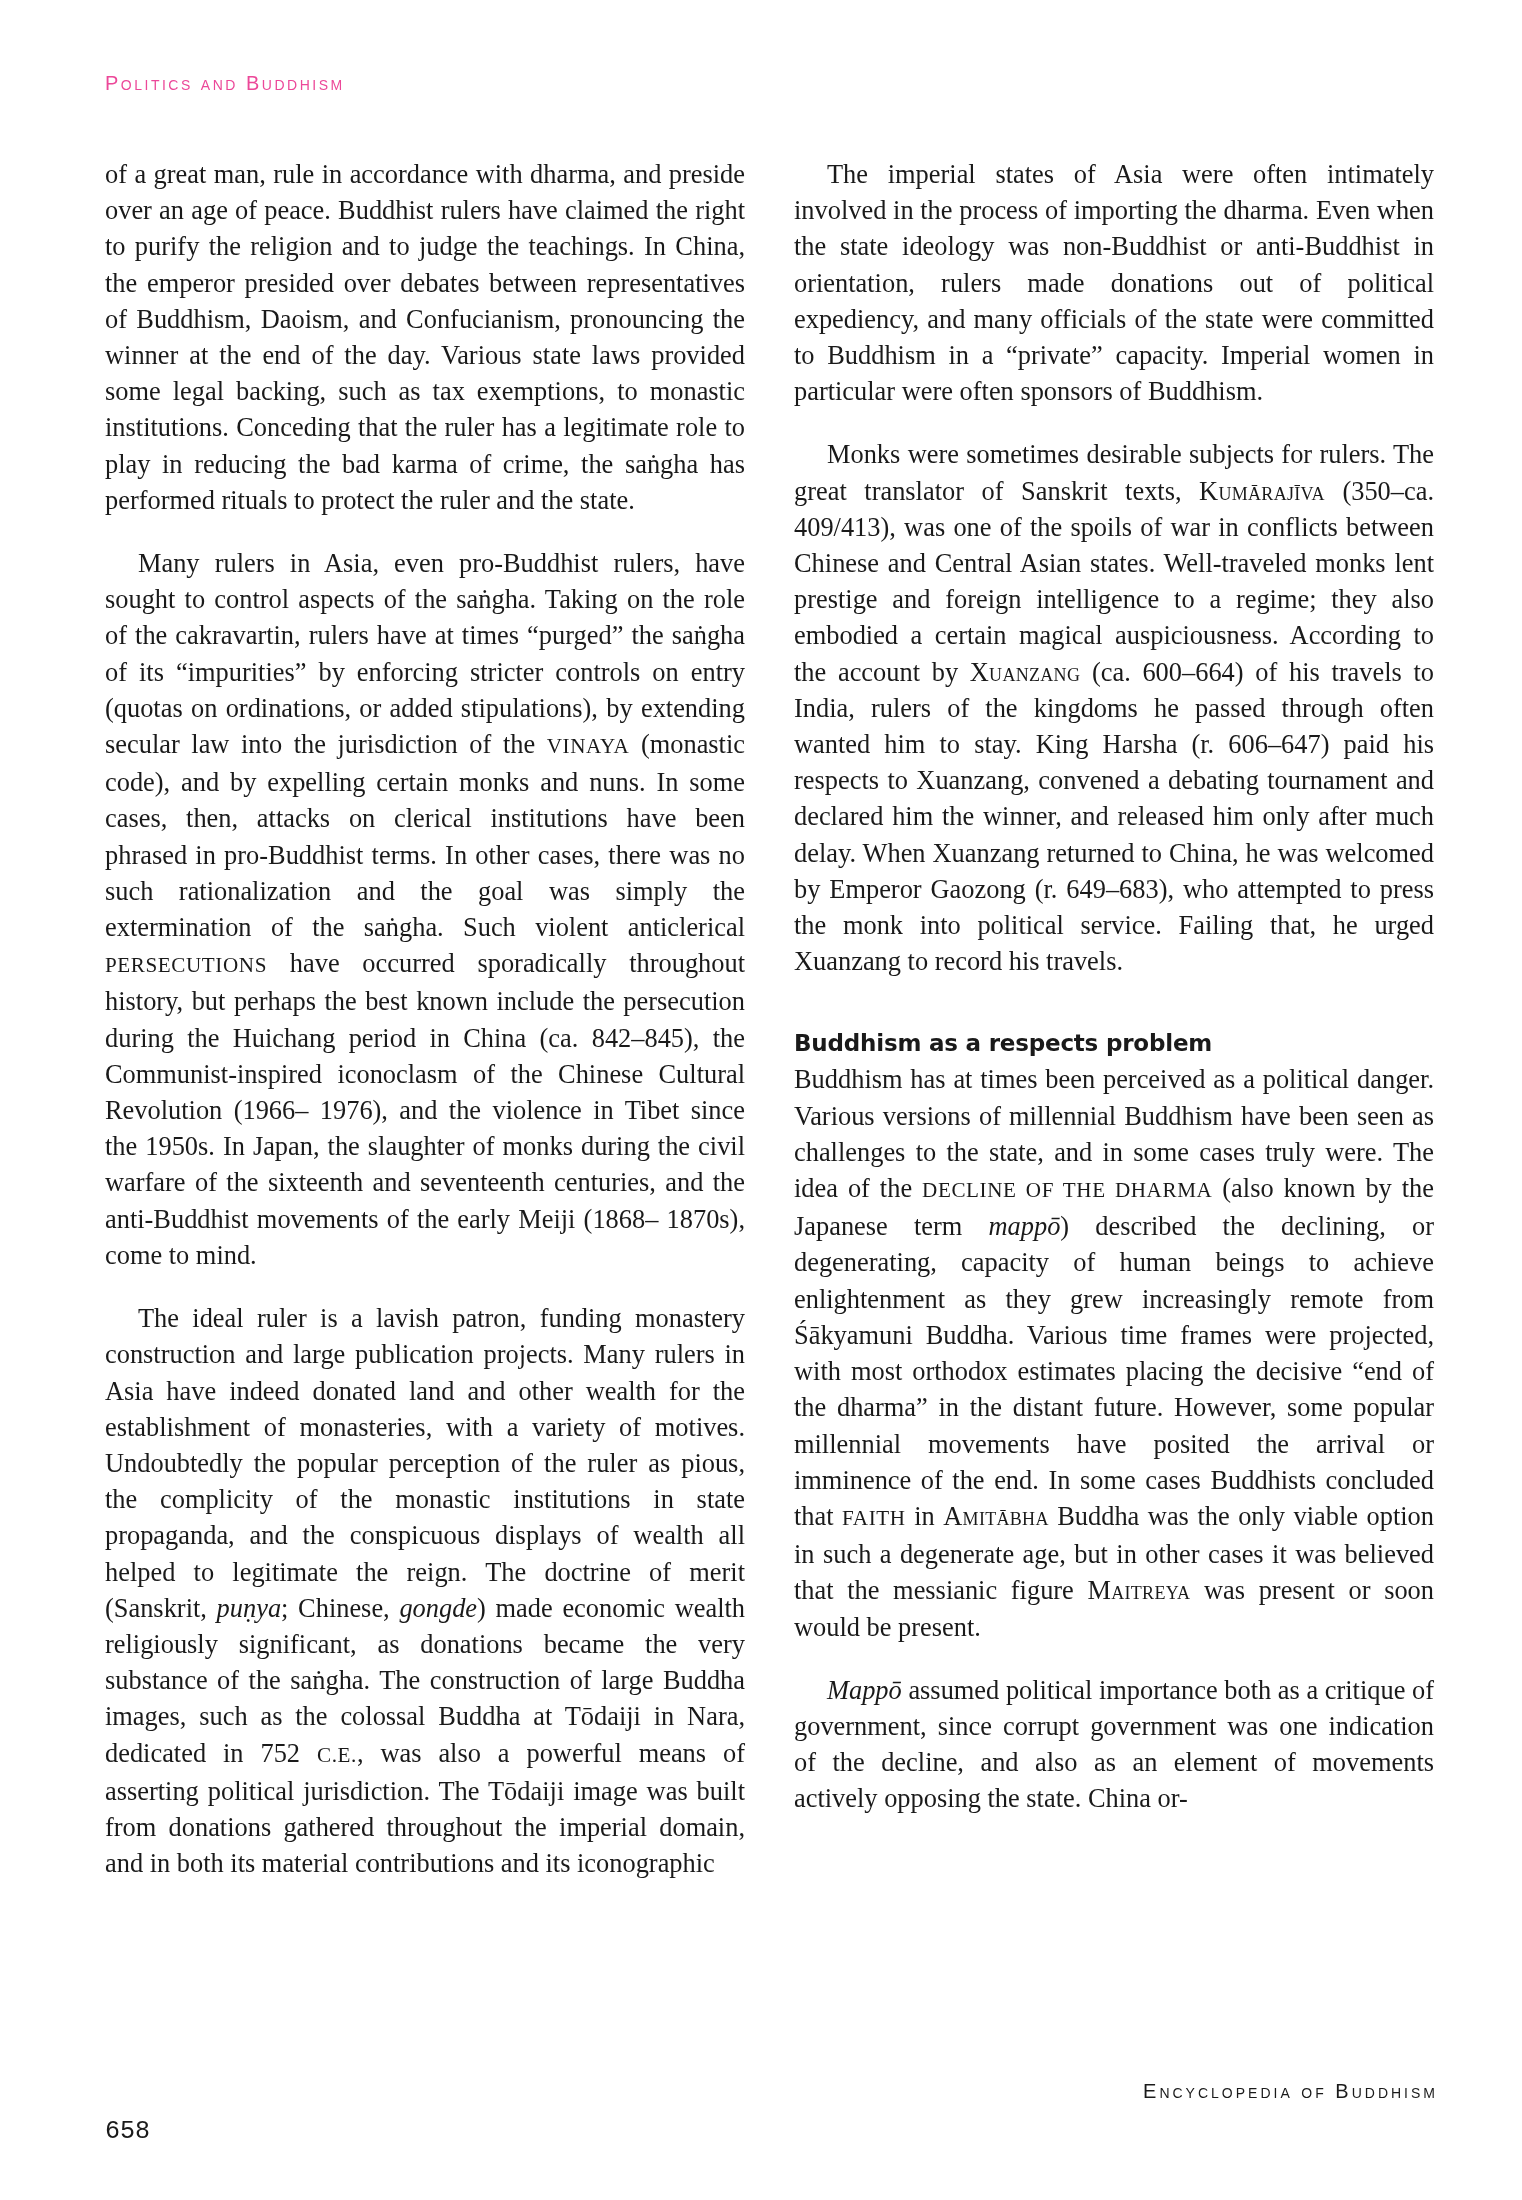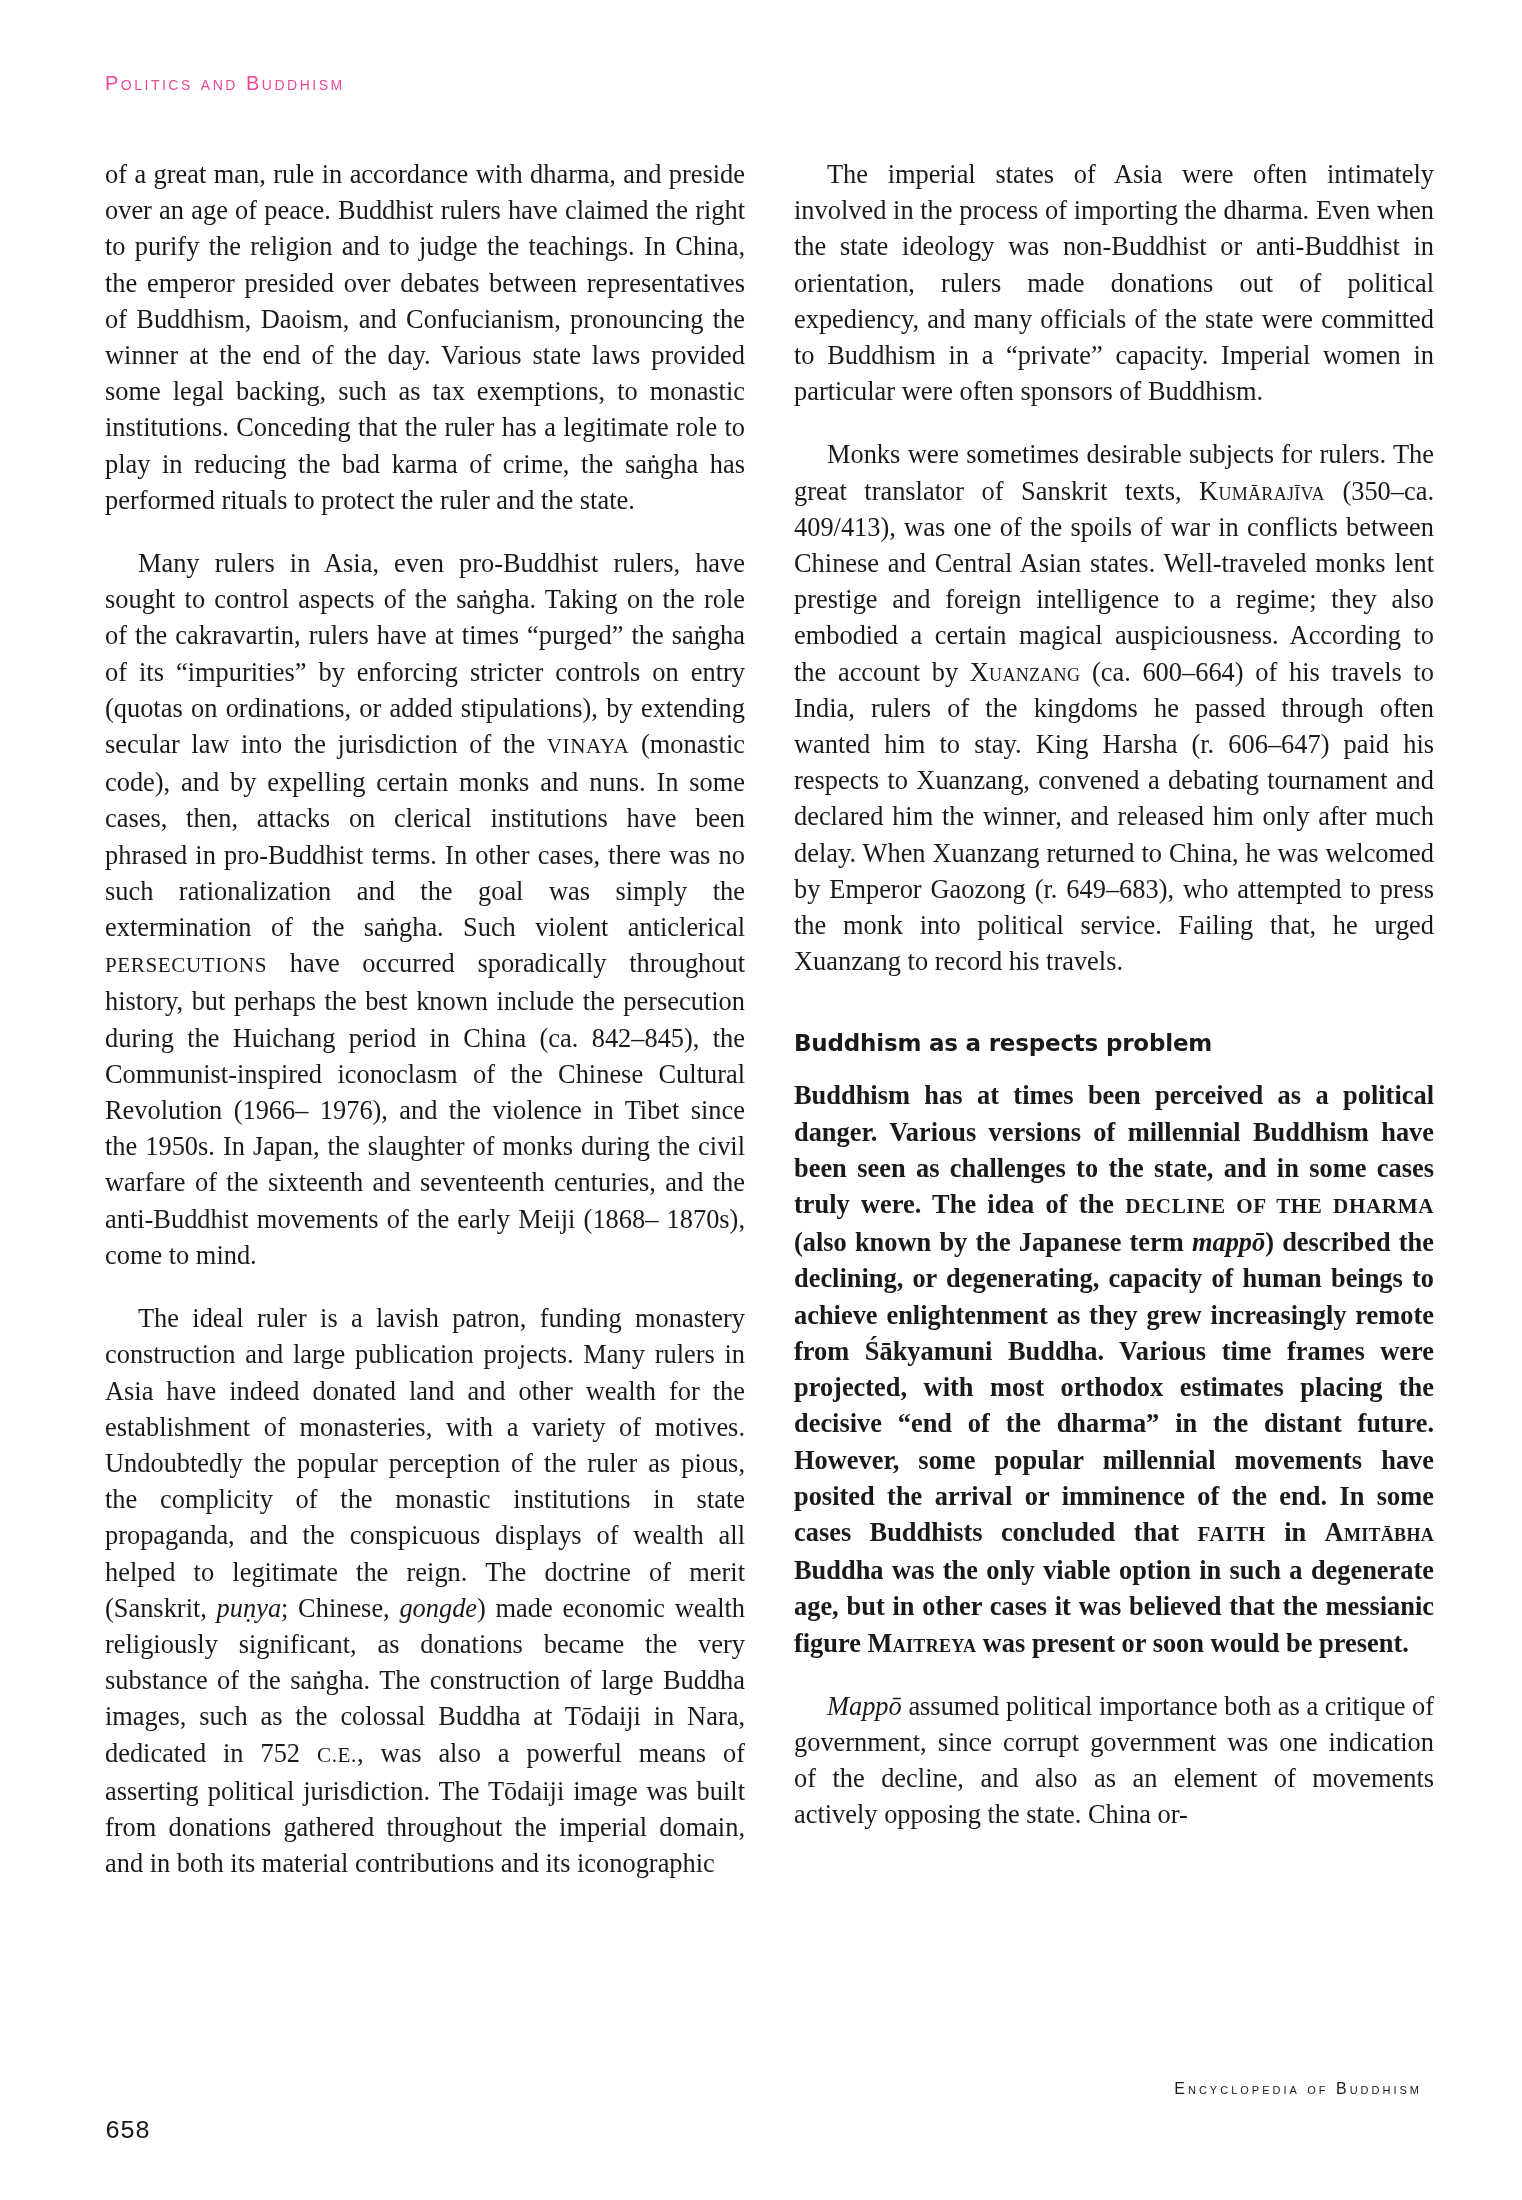--- a/index.html
+++ b/index.html
@@ -12,35 +12,35 @@
   .column {
     position: absolute; top: 156px; width: 640px;
     font-family: "Liberation Serif", serif; font-size: 26.4px; line-height: 36.2px;
     text-align: justify; hyphens: manual;
   }
   .col-left { left: 105px; }
   .col-right { left: 794px; }
   .column p { margin: 0 0 27px 0; text-indent: 0; }
   .column p.indent { text-indent: 33px; }
   .column p.last-before-heading { margin-bottom: 46px; }
-  .column p.after-heading { margin-top: 16px; font-weight: bold; }
+  .column p.after-heading { margin-top: 0; }
   .sc { font-variant: small-caps; letter-spacing: 0.3px; }
   .sc-lower { font-size: 0.8em; letter-spacing: 0.6px; text-transform: uppercase; }
   .it { font-style: italic; }
   h3.section-heading {
     font-family: "DejaVu Sans", sans-serif; font-weight: bold; font-size: 23px;
     margin: 0; line-height: 36px; letter-spacing: -0.2px; color: #1a1a1a;
   }
   .folio {
     position: absolute; left: 105px; top: 2080px;
     font-family: Liberation Mono, monospace; font-size: 25px; margin-top: 37px;
   }
   .running-foot {
-    position: absolute; right: 100px; top: 2080px;
-    font-family: "Liberation Sans", sans-serif; font-size: 16px; letter-spacing: 3px;
+    position: absolute; right: 84px; top: 2080px;
+    font-family: "Liberation Sans", sans-serif; font-size: 20px; letter-spacing: 3px;
     font-variant: small-caps;
   }
 </style>
 </head>
 <body>
 
 <div class="running-head">Politics and Buddhism</div>
 
 <div class="column col-left">
   <p>of a great man, rule in accordance with dharma, and preside over an age of peace. Buddhist rulers have claimed the right to purify the religion and to judge the teachings. In China, the emperor presided over de­bates between representatives of Buddhism, Daoism, and Confucianism, pronouncing the winner at the end of the day. Various state laws provided some legal backing, such as tax exemptions, to monastic institu­tions. Conceding that the ruler has a legitimate role to play in reducing the bad karma of crime, the saṅgha has performed rituals to protect the ruler and the state.</p>

